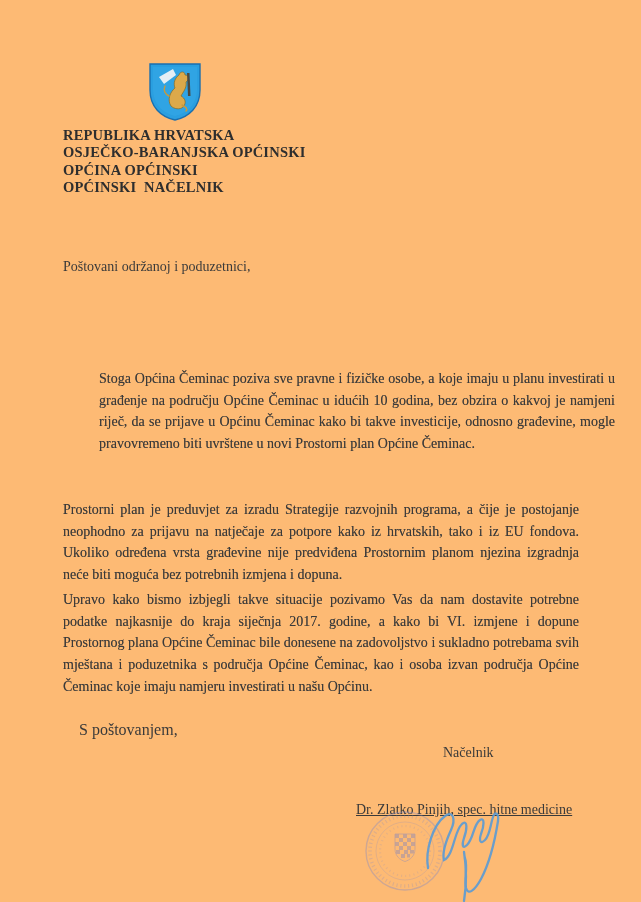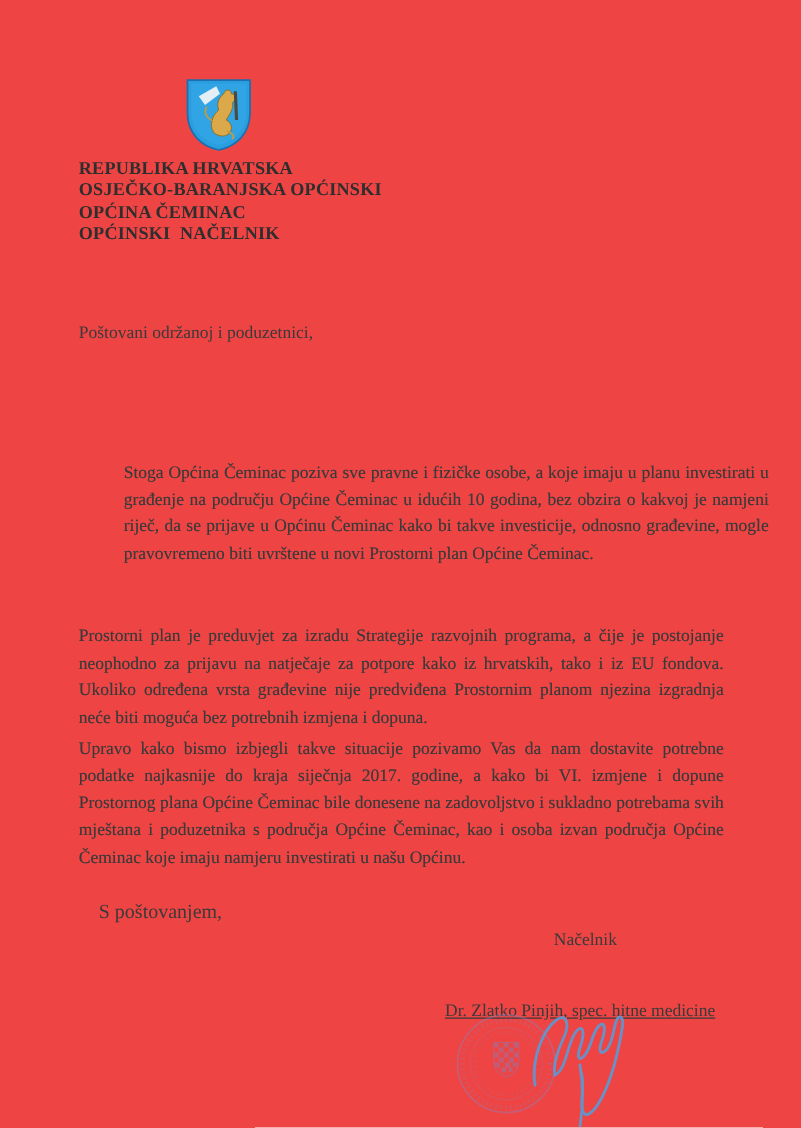--- a/index.html
+++ b/index.html
@@ -1,20 +1,20 @@
 <!DOCTYPE html>
 <html><head>
 <meta charset="utf-8">
 <style>
   html, body { margin: 0; padding: 0; background: #ffffff; }
   .page {
     position: relative;
     width: 641px;
     height: 902px;
-    background: #ef4444;
+    background: #fdba74;
     overflow: hidden;
     font-family: "Liberation Serif", serif;
     color: #3a3a3a;
   }
   .crest {
     position: absolute;
     left: 147px;
     top: 62px;
     width: 56px;
     height: 60px;
@@ -105,21 +105,21 @@
                C42,13 43,17 39,20 C40,26 36,30 34,34 C38,36 40,41 36,45
                C33,48 27,47 24,44 Z" fill="#dca94a" stroke="#8a6a1e" stroke-width="0.7"></path>
       <path d="M22,34 C18,32 16,28 18,24 M35,43 C39,45 41,47 39,49" fill="none" stroke="#c79a3e" stroke-width="1.4" stroke-linecap="round"></path>
       <path d="M40,11 L42.5,11 L43.5,34 L41,34 Z" fill="#4a4a42"></path>
     </svg>
   </div>
 
   <div class="letterhead">
     <div>REPUBLIKA HRVATSKA</div>
     <div>OSJEČKO-BARANJSKA OPĆINSKI</div>
-    <div>OPĆINA ČEMINAC</div>
+    <div>OPĆINA OPĆINSKI</div>
     <div>OPĆINSKI  NAČELNIK</div>
   </div>
 
   <p class="salutation">Poštovani održanoj i poduzetnici,</p>
 
   <p class="para para-2">Stoga Općina Čeminac poziva sve pravne i fizičke osobe, a koje imaju u planu investirati u građenje na području Općine Čeminac u idućih 10 godina, bez obzira o kakvoj je namjeni riječ, da se prijave u Općinu Čeminac kako bi takve investicije, odnosno građevine, mogle pravovremeno biti uvrštene u novi Prostorni plan Općine Čeminac.</p>
   <p class="para para-3">Prostorni plan je preduvjet za izradu Strategije razvojnih programa, a čije je postojanje neophodno za prijavu na natječaje za potpore kako iz hrvatskih, tako i iz EU fondova. Ukoliko određena vrsta građevine nije predviđena Prostornim planom njezina izgradnja neće biti moguća bez potrebnih izmjena i dopuna.</p>
   <p class="para para-4">Upravo kako bismo izbjegli takve situacije pozivamo Vas da nam dostavite potrebne podatke najkasnije do kraja siječnja 2017. godine, a kako bi VI. izmjene i dopune Prostornog plana Općine Čeminac bile donesene na zadovoljstvo i sukladno potrebama svih mještana i poduzetnika s područja Općine Čeminac, kao i osoba izvan područja Općine Čeminac koje imaju namjeru investirati u našu Općinu.</p>
 
   <p class="closing">S poštovanjem,</p>

